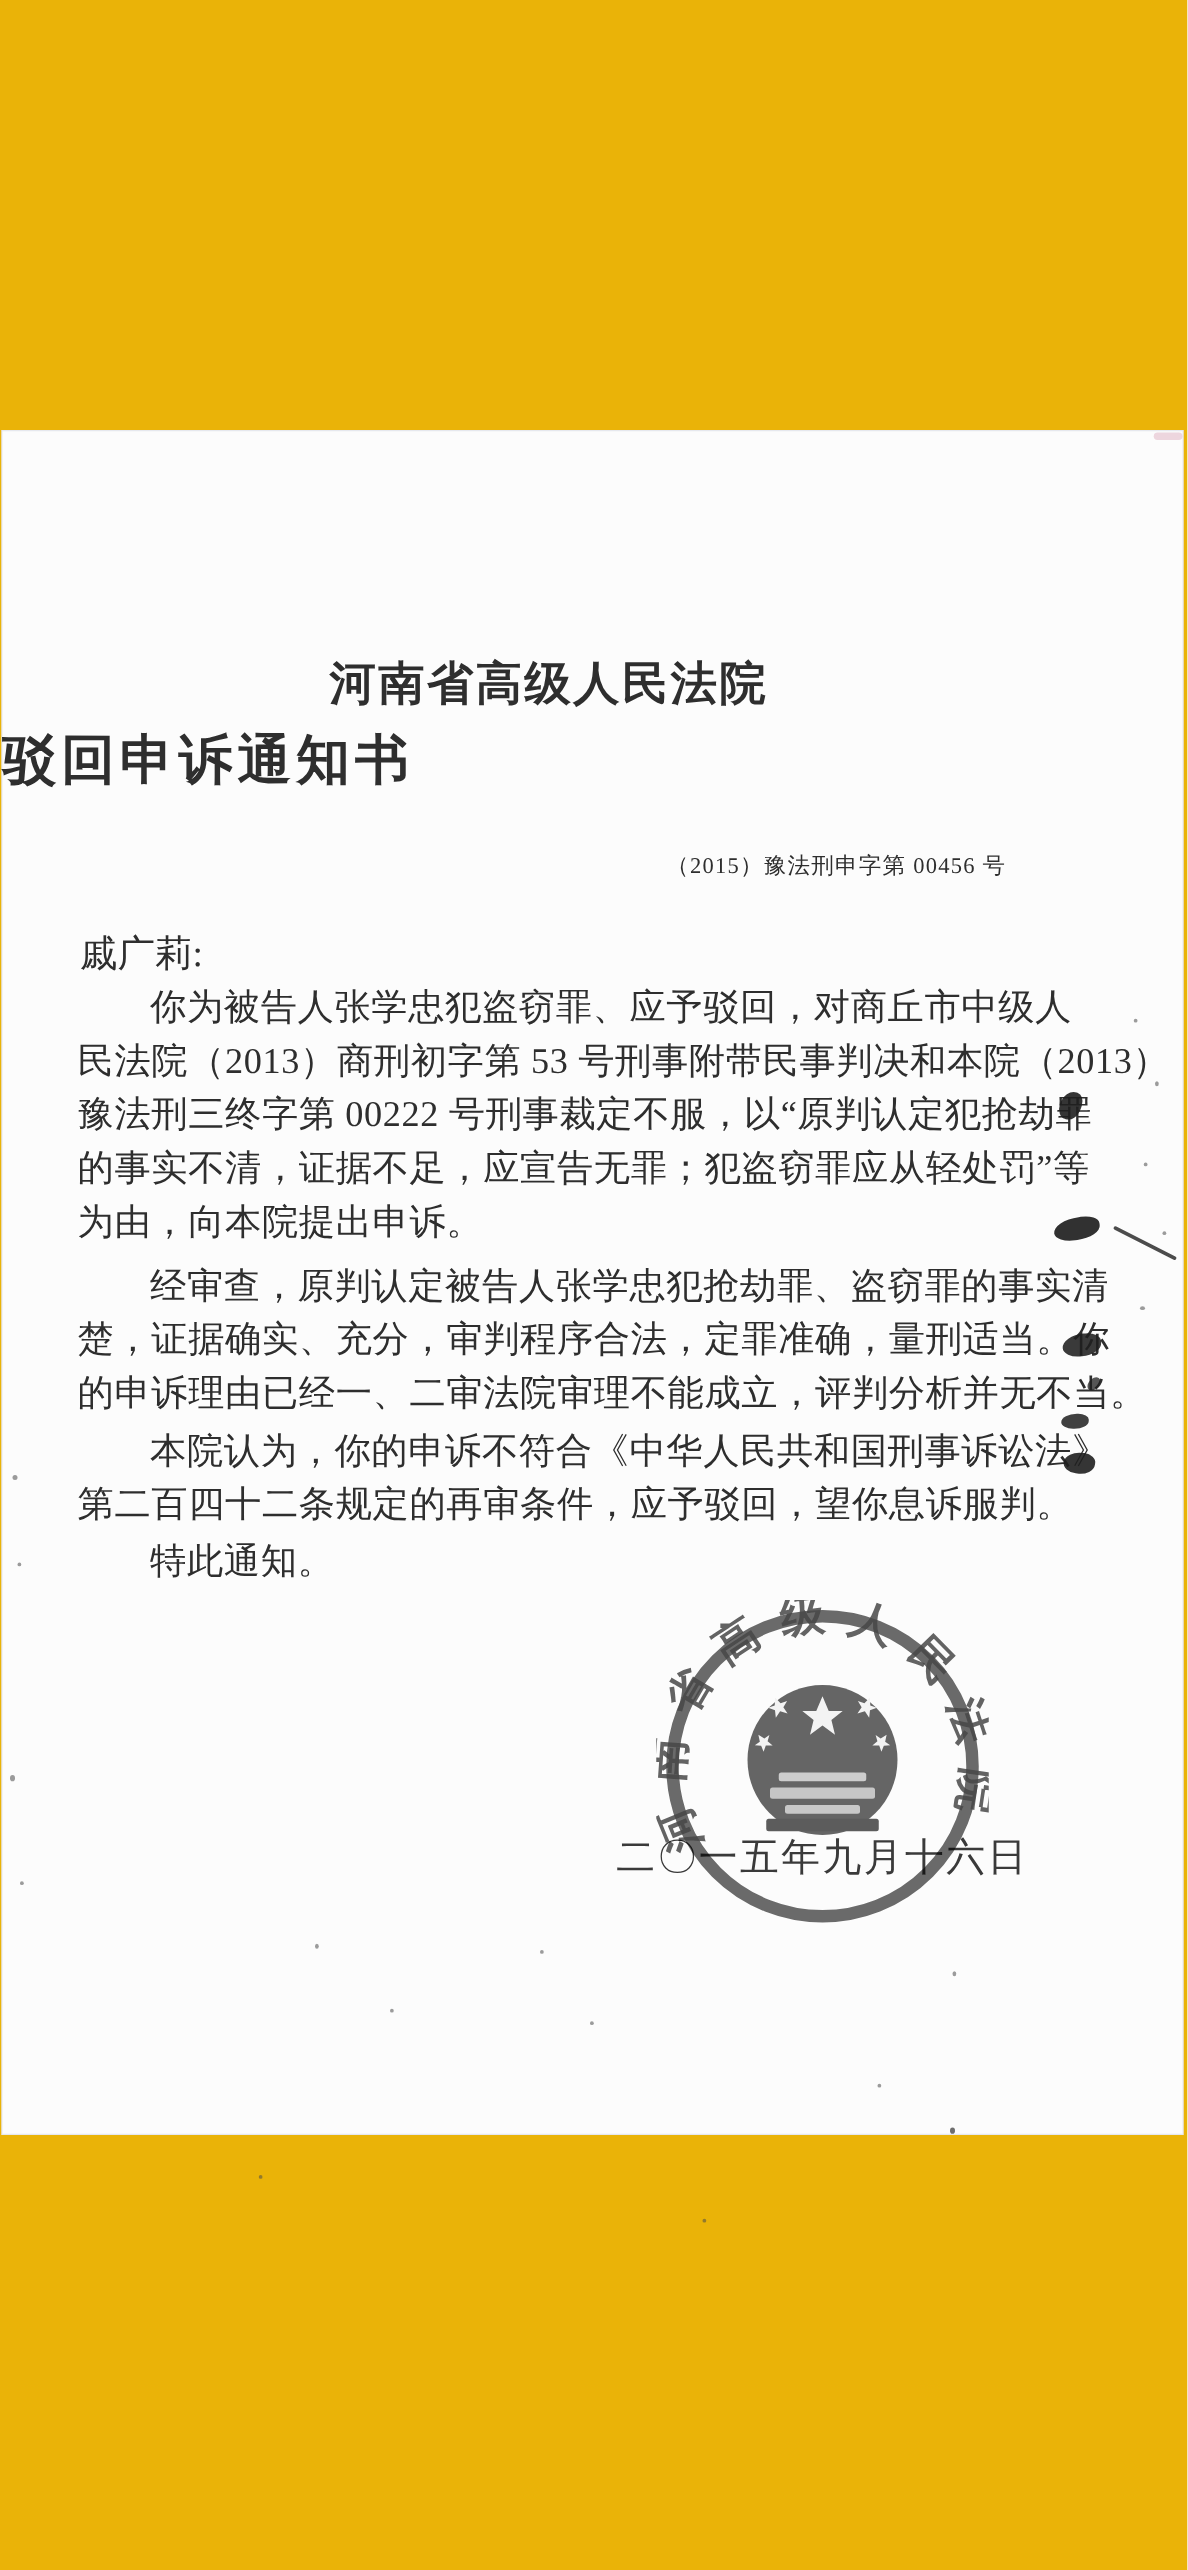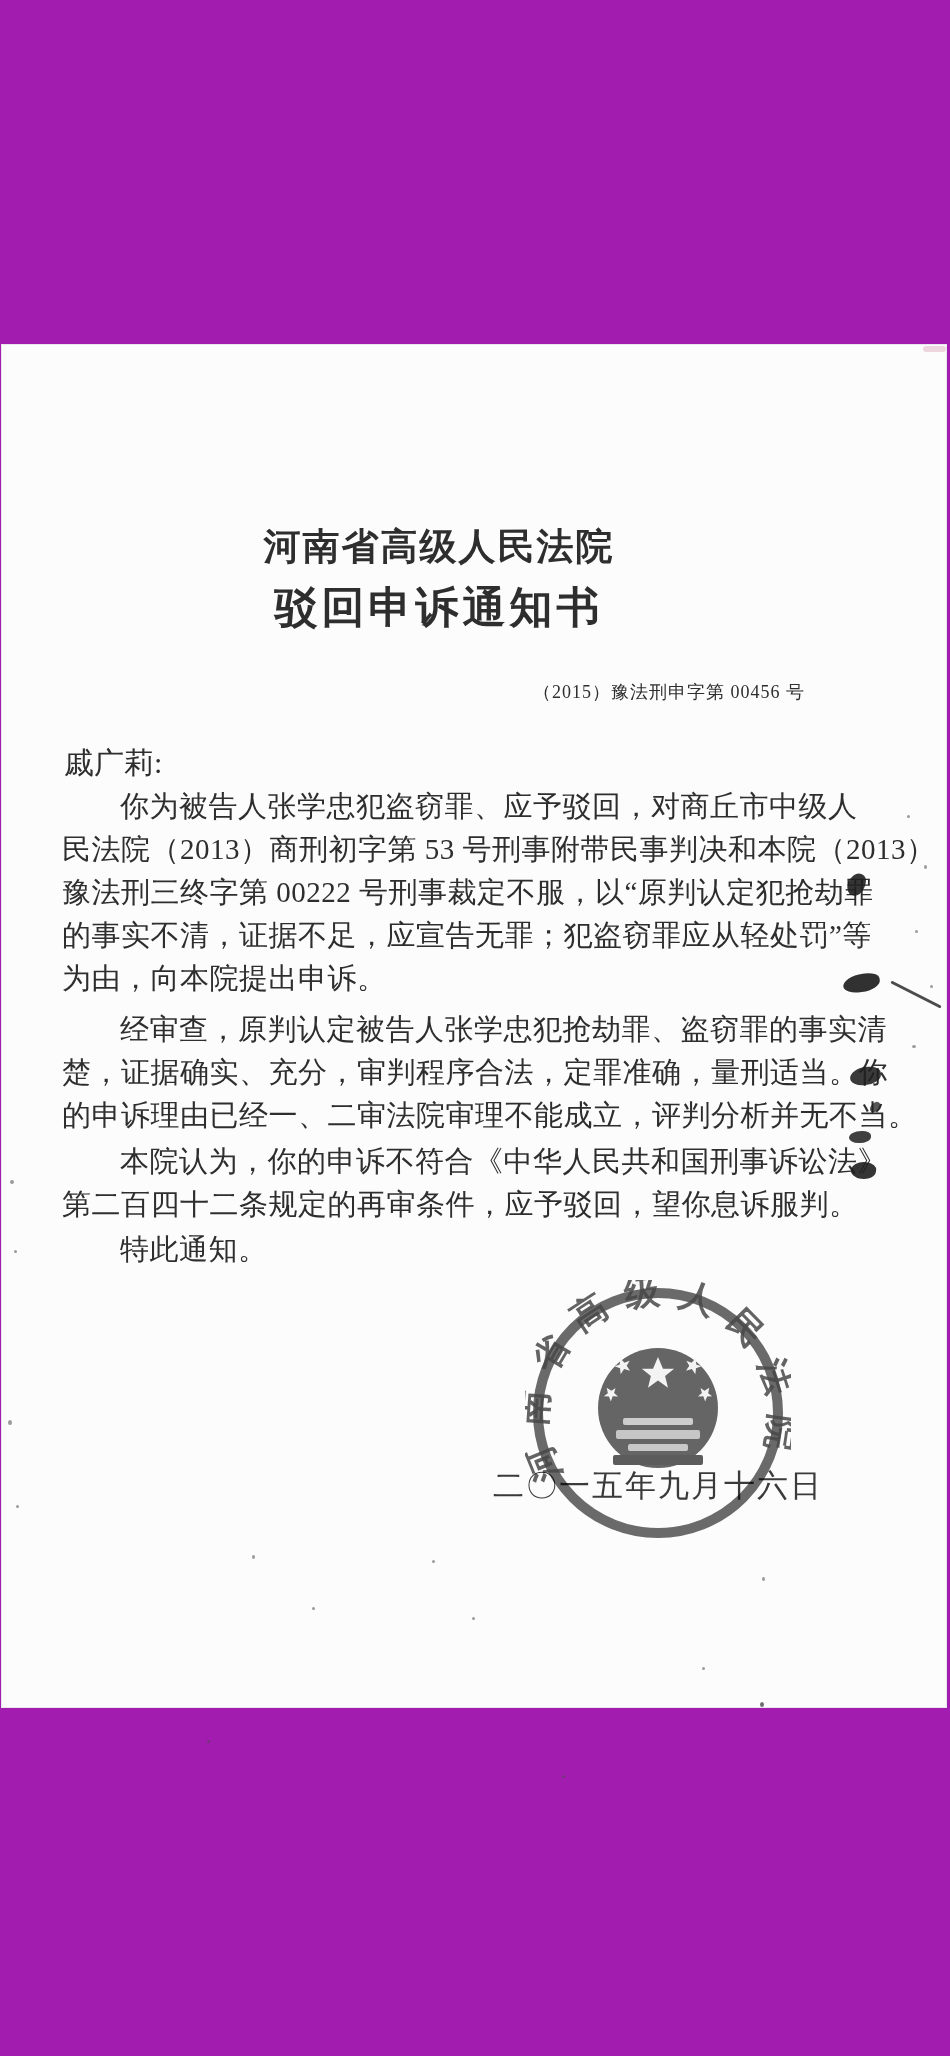--- a/index.html
+++ b/index.html
@@ -1,24 +1,24 @@
 <!DOCTYPE html>
 <html><head>
 <meta charset="utf-8">
 <style>
   html,body{margin:0;padding:0;}
   body{width:950px;height:2056px;background:#f0f1f5;overflow:hidden;
        font-family:"Liberation Serif","DejaVu Serif",serif;}
-  .screen{position:relative;width:950px;height:2056px;background:#a21caf;}
+  .screen{position:relative;width:950px;height:2056px;background:#eab308;}
   .paper{position:absolute;left:2px;top:345px;width:944px;height:1362px;
          background:#fcfcfc;box-shadow:0 0 0 1px #e6e8ee;}
   .ink{color:#2e2e2e;}
   .court-name{position:absolute;top:177px;left:0;right:70px;text-align:center;
          font-size:37px;font-weight:bold;letter-spacing:2px;}
-  .doc-title{position:absolute;top:234px;left:0;right:70px;text-align:center;
+  .doc-title{position:absolute;top:234px;left:0;right:70px;text-align:left;
          font-size:43px;font-weight:bold;letter-spacing:4px;font-family:Liberation Mono, monospace;}
   .case-number{position:absolute;top:335px;right:141px;font-size:18px;letter-spacing:1px;}
   .addressee{position:absolute;top:398px;left:62px;font-size:30px;}
   .para{position:absolute;left:60px;width:826px;font-size:29px;line-height:43px;
         letter-spacing:0.5px;}
   .para .line{height:43px;white-space:nowrap;}
   .para .indent{text-indent:58px;}
   .p1{top:440px;} .p2{top:663px;} .p3{top:795px;} .p4{top:883px;}
   .date-line{position:absolute;top:1120px;left:491px;font-size:31px;
         letter-spacing:2px;color:#3a3a3a;}

